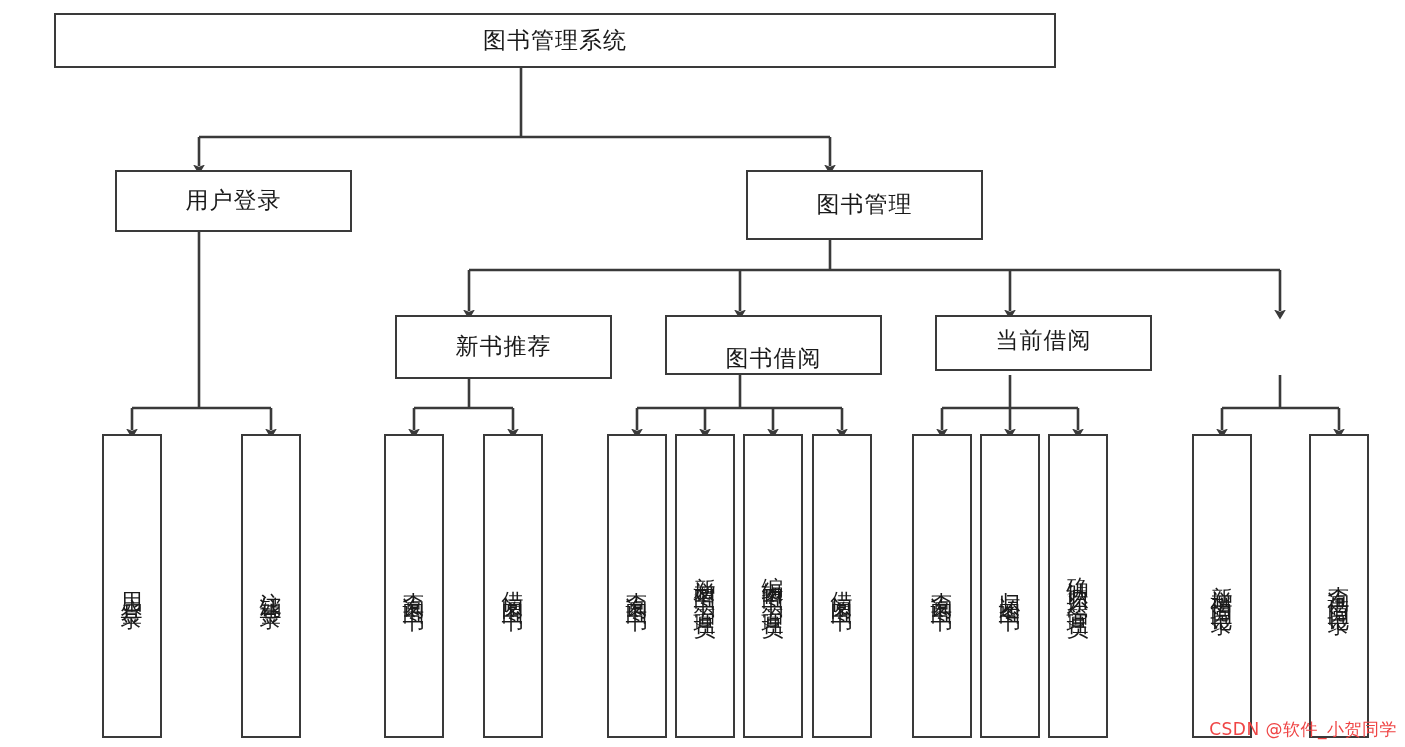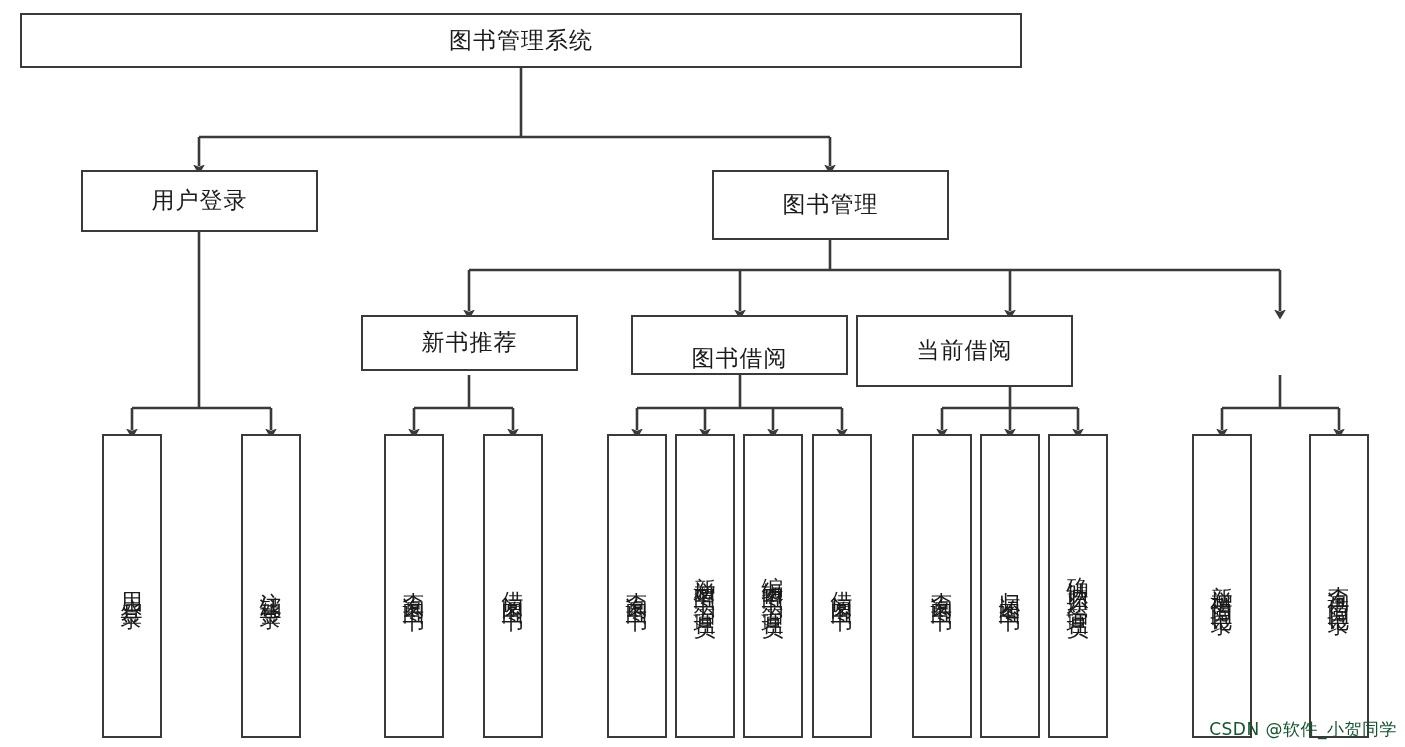--- a/index.html
+++ b/index.html
@@ -30,20 +30,21 @@
     border: 2px solid #3a3a3a;
     display: flex;
     align-items: center;
     justify-content: center;
     color: #1a1a1a;
   }
   .node.horiz {
     font-size: 23px;
     letter-spacing: 1px;
     line-height: 1.2;
+    margin-left: 34px;
   }
   .node.root {
     font-size: 23px;
   }
   .node.vert {
     padding: 6px 0;
   }
   .node.vert .vtext {
     writing-mode: vertical-rl;
     text-orientation: upright;
@@ -52,21 +53,21 @@
     line-height: 1.05;
     text-align: center;
     white-space: nowrap;
     color: #1a1a1a;
   }
   .watermark {
     position: absolute;
     right: 8px;
     bottom: 6px;
     font-size: 17px;
-    color: #14532d;
+    color: #ef4444;
     letter-spacing: 0.5px;
     white-space: nowrap;
   }
 </style>
 </head>
 <body>
 
 <div id="canvas">
 
   <svg class="connectors" viewBox="0 0 1405 747" xmlns="http://www.w3.org/2000/svg">
@@ -125,27 +126,27 @@
     <span>图书管理系统</span>
   </div>
 
   <div class="node horiz" style="left:81px; top:170px; width:237px; height:62px;">
     <span>用户登录</span>
   </div>
   <div class="node horiz" style="left:712px; top:170px; width:237px; height:70px;">
     <span>图书管理</span>
   </div>
 
-  <div class="node horiz" style="left:361px; top:315px; width:217px; height:56px;text-align:right;">
+  <div class="node horiz" style="left:361px; top:315px; width:217px; height:64px;text-align:right;">
     <span>新书推荐</span>
   </div>
   <div class="node horiz" style="left:631px; top:315px; width:217px; height:60px;align-items:flex-end;">
     <span>图书借阅</span>
   </div>
-  <div class="node horiz" style="left:856px; top:315px; width:217px; height:72px;">
+  <div class="node horiz" style="left:901px; top:315px; width:217px; height:56px;font-family:Liberation Mono, monospace;">
     <span>当前借阅</span>
   </div>
 
   <div class="node vert" style="left:102px; top:434px; width:60px; height:304px;">
     <span class="vtext">用户登录</span>
   </div>
   <div class="node vert" style="left:241px; top:434px; width:60px; height:304px;">
     <span class="vtext">注销登录</span>
   </div>
 

